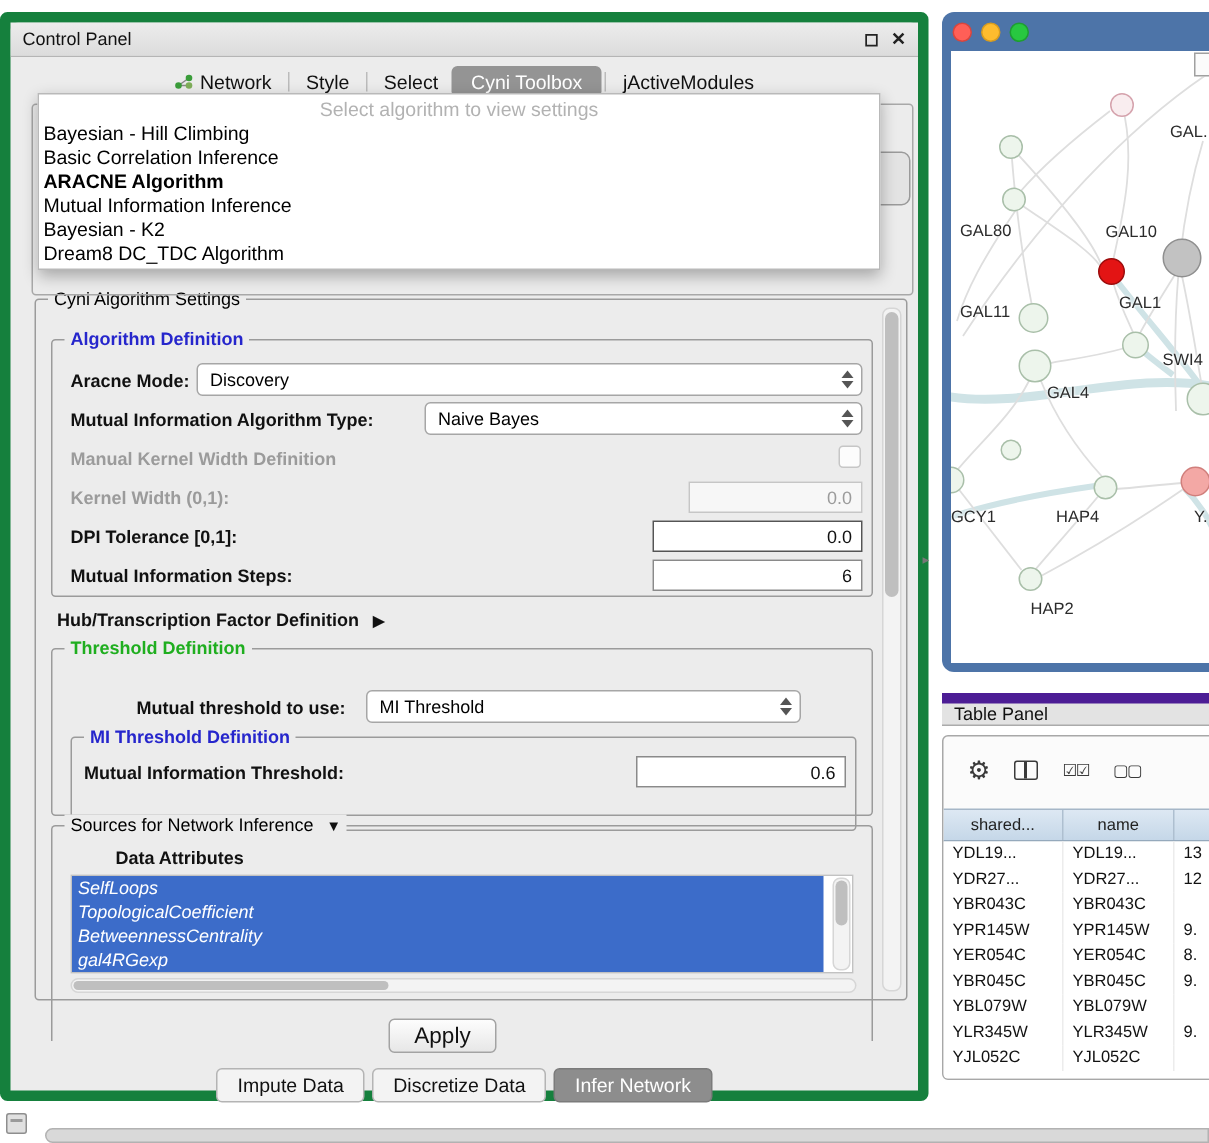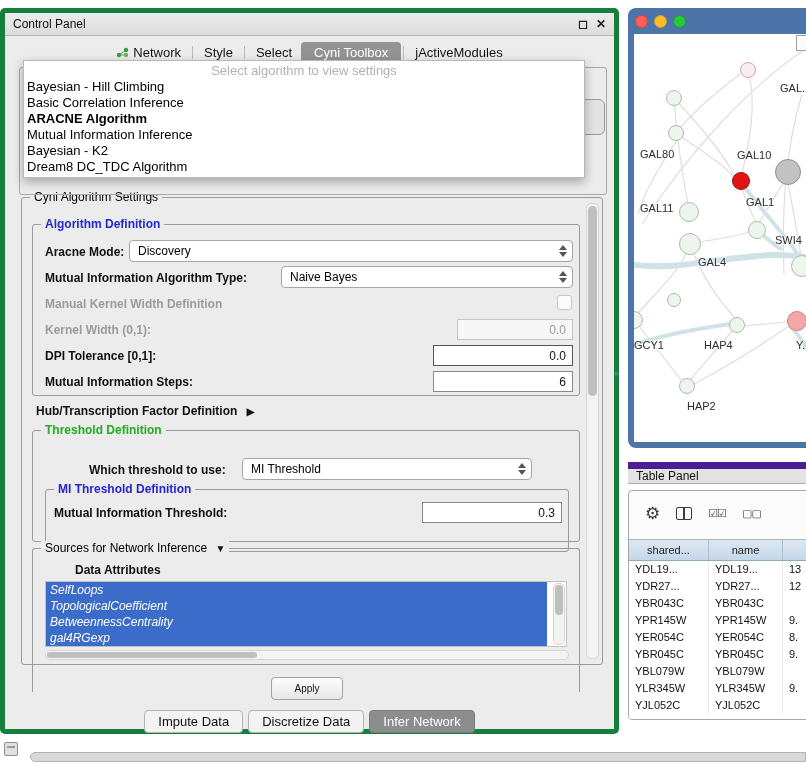--- a/index.html
+++ b/index.html
@@ -1,21 +1,21 @@
 <!DOCTYPE html>
 <html><head>
 <meta charset="utf-8">
 <style>
   html,body{margin:0;padding:0;background:#fff;}
   .stage{position:relative;width:806px;height:762px;overflow:hidden;
          font-family:"Liberation Sans",sans-serif;background:#fff;}
 
   
   .cpanel{position:absolute;left:0;top:8px;width:619px;height:726px;background:#ececec;
-          border:5px solid #15803d;border-radius:5px;box-sizing:border-box;}
+          border:7px solid #15803d;border-radius:5px;box-sizing:border-box;}
   .titlebar{position:absolute;left:0;top:0;right:0;height:23px;
             background:linear-gradient(#ececec,#dcdcdc);border-bottom:1px solid #b5b5b5;
             border-radius:5px 5px 0 0;display:flex;align-items:center;padding:0 8px;box-sizing:border-box;}
   .titlebar .ttl{font-size:12px;color:#111;}
   .titlebar .spacer{flex:1;}
   .winbtn{font-size:12px;color:#222;margin-left:8px;font-weight:bold;cursor:default;line-height:1;}
 
   .tabbar{position:absolute;left:0;top:27px;right:0;height:24px;display:flex;
           align-items:center;justify-content:center;}
   .tab{font-size:13px;color:#111;padding:3px 9px;display:flex;align-items:center;gap:4px;}
@@ -59,21 +59,21 @@
   .checkbox{position:absolute;width:13px;height:13px;border:1px solid #c6c6c6;border-radius:3px;background:#fcfcfc;}
 
   .vtrack{position:absolute;background:#f3f3f3;border:1px solid #d6d6d6;border-radius:5px;}
   .vthumb{position:absolute;left:1px;right:1px;background:#bfbfbf;border-radius:5px;}
   .htrack{position:absolute;background:#f3f3f3;border:1px solid #d6d6d6;border-radius:5px;}
   .hthumb{position:absolute;top:1px;bottom:1px;background:#bfbfbf;border-radius:5px;}
 
   .attrlist{position:absolute;background:#fff;border:1px solid #c2c2c2;box-sizing:border-box;overflow:hidden;font-style:italic;}
   .attritem{height:16px;line-height:16px;font-size:12px;color:#fff;background:#3c6cc9;padding-left:4px;}
 
-  .applybtn{position:absolute;left:266px;top:664px;width:72px;height:23px;font-size:10px;color:#111;
+  .applybtn{position:absolute;left:252px;top:664px;width:72px;height:23px;font-size:15px;color:#111;
             background:linear-gradient(#fdfdfd,#e7e7e7);border:1px solid #a3a3a3;border-radius:4px;
             font-family:"Liberation Sans",sans-serif;}
   .btabs{position:absolute;left:0;right:0;top:697px;display:flex;justify-content:center;gap:5px;}
   .btab{font-size:13px;color:#111;background:#f3f3f3;border:1px solid #b4b4b4;border-radius:4px;padding:3px 13px;}
   .btab.active{background:#8d8d8d;border-color:#7b7b7b;color:#fff;}
 
   
   .netwin{position:absolute;left:628px;top:8px;width:180px;height:440px;background:#4d74a8;
           border-radius:8px 0 0 8px;overflow:hidden;}
   .lights{position:absolute;left:7px;top:7px;display:flex;gap:6px;}
@@ -215,31 +215,31 @@
       </div>
 
       <span class="lbl" style="left:14px;top:206px;">
         <span>Hub/Transcription Factor Definition</span>
         <span class="arrowglyph" style="margin-left:6px;">▶</span>
       </span>
 
       <div class="groupbox" style="left:10px;top:232px;width:548px;height:112px;">
         <span class="legend b" style="color:#1fae1f;">Threshold Definition</span>
 
-        <span class="lbl" style="left:56px;top:32px;">Which threshold to use:</span>
+        <span class="lbl" style="left:56px;top:32px;">Mutual threshold to use:</span>
         <div class="combo" style="left:209px;top:27px;width:290px;">
           <span>MI Threshold</span>
           <span class="spin"></span>
         </div>
 
         <div class="groupbox" style="left:12px;top:58px;width:524px;height:63px;">
           <span class="legend b" style="color:#2626cc;">MI Threshold Definition</span>
           <span class="lbl" style="left:8px;top:16px;">Mutual Information Threshold:</span>
           <div class="field" style="left:376px;top:12px;width:140px;">
-            <span>0.3</span>
+            <span>0.6</span>
           </div>
         </div>
       </div>
 
       <div class="groupbox" style="left:10px;top:350px;width:548px;height:144px;border-bottom:none;border-radius:3px 3px 0 0;">
         <span class="legend">
           <span>Sources for Network Inference</span>
           <span class="arrowglyph" style="margin-left:5px;">▼</span>
         </span>
         <span class="lbl" style="left:10px;top:14px;padding-left:32px;">Data Attributes</span>

